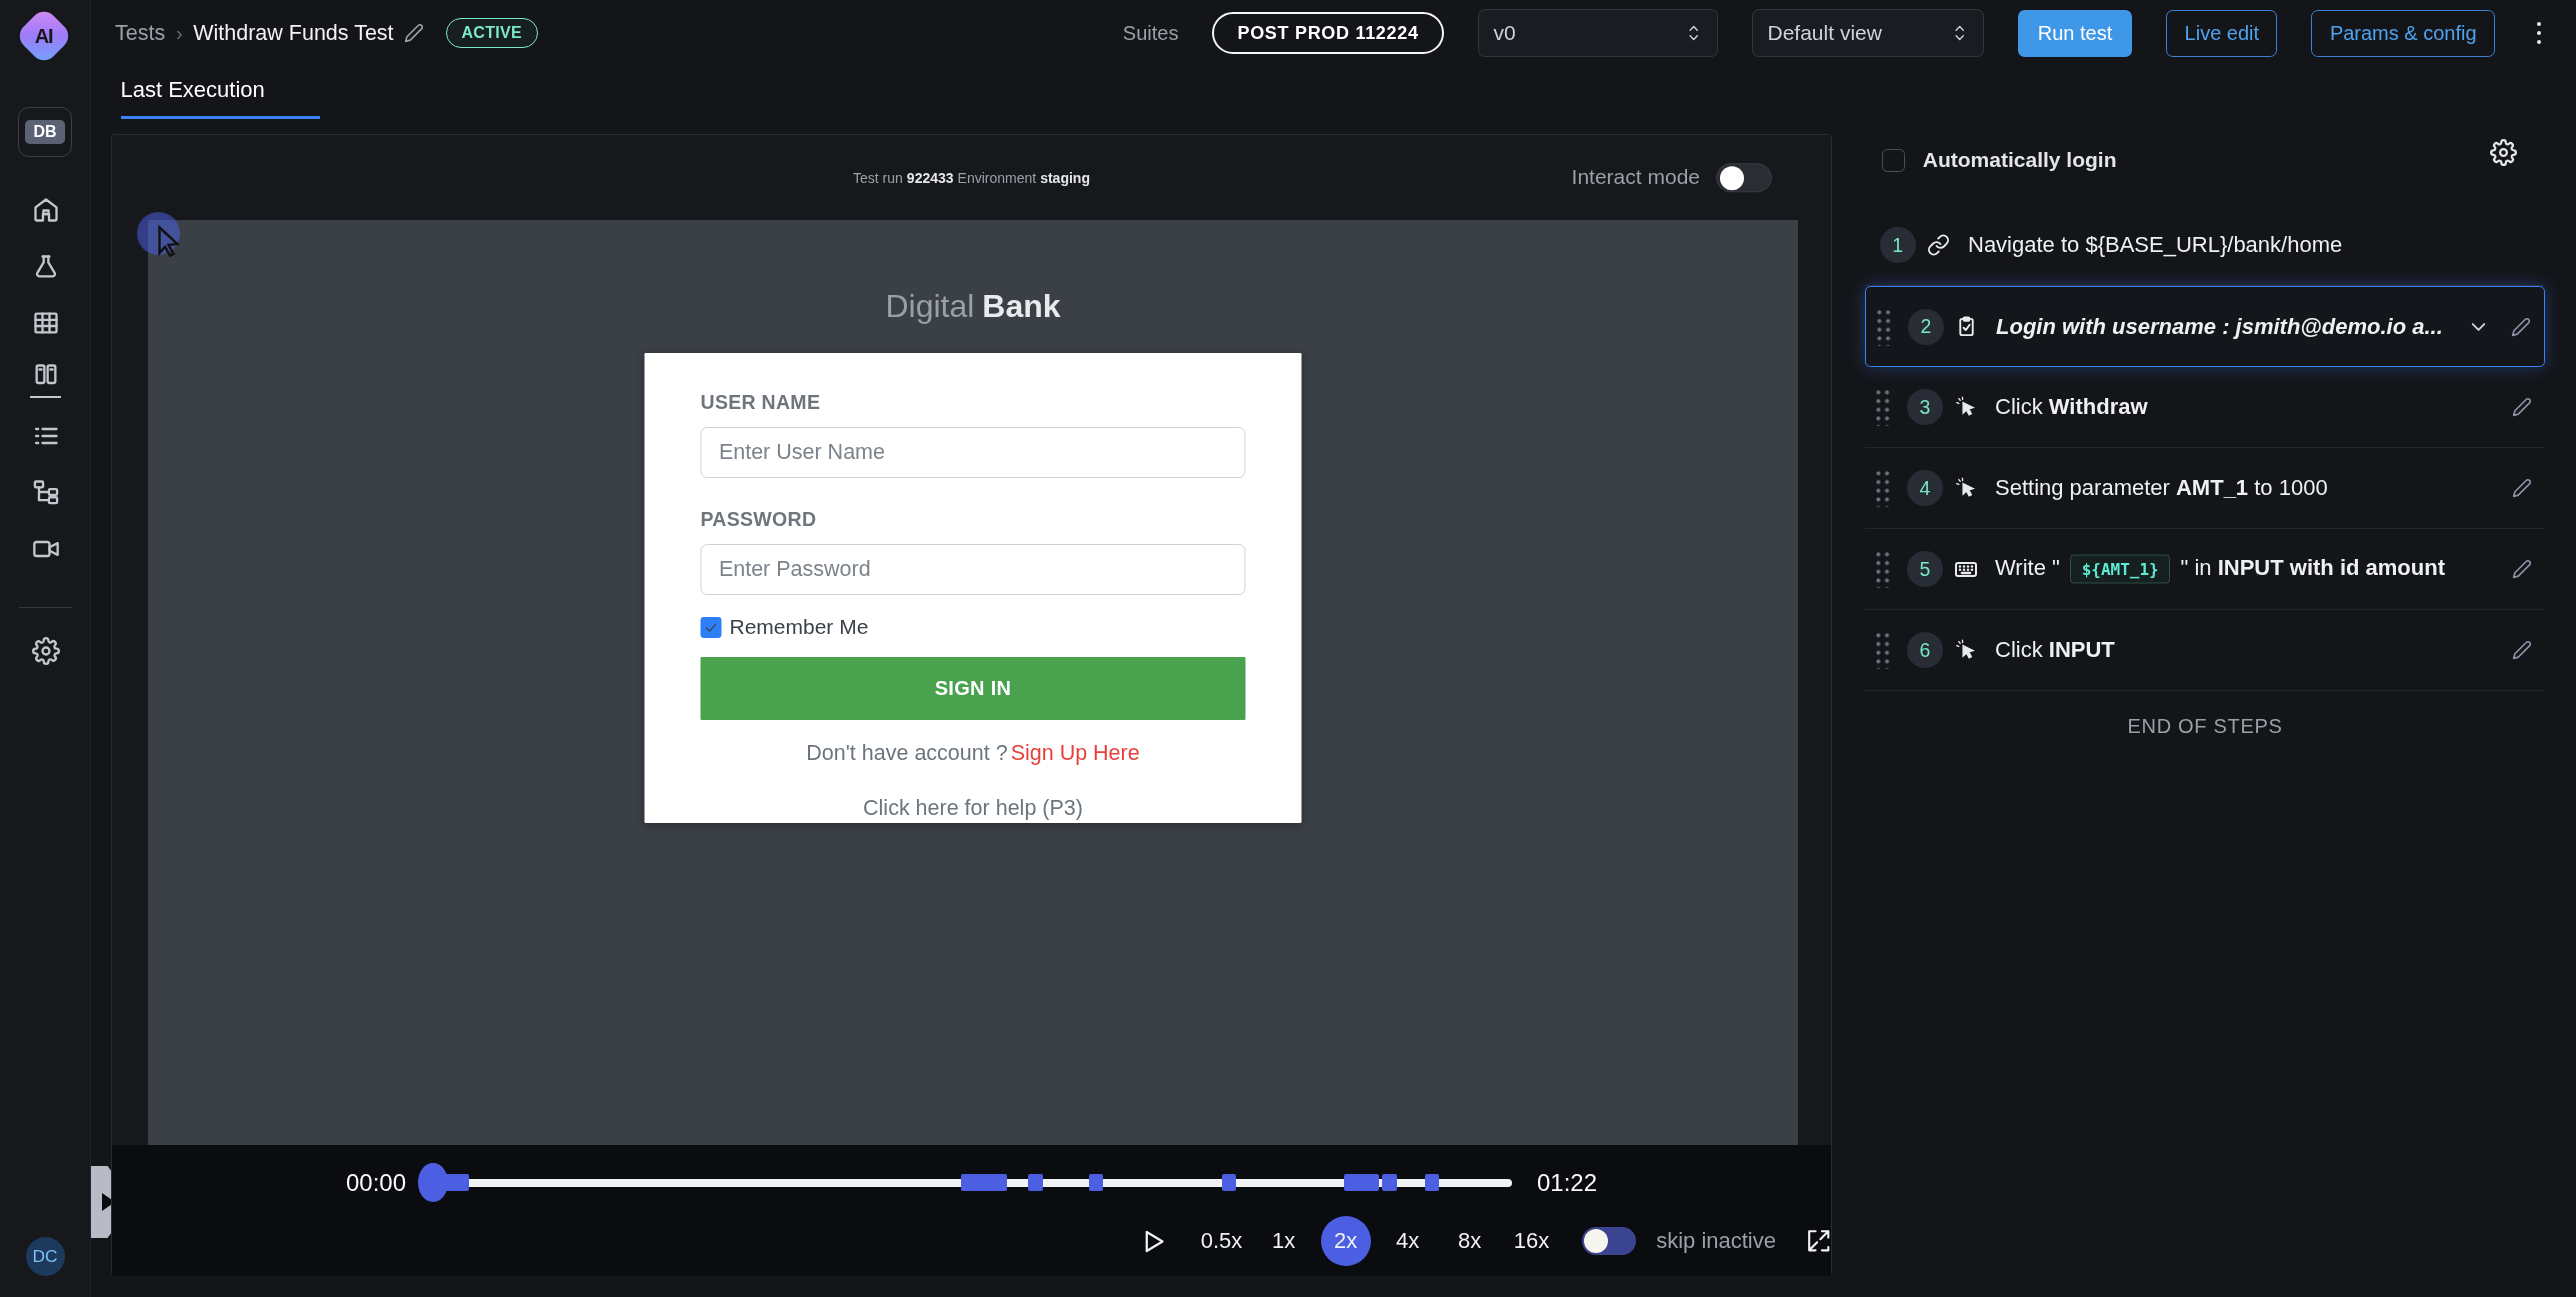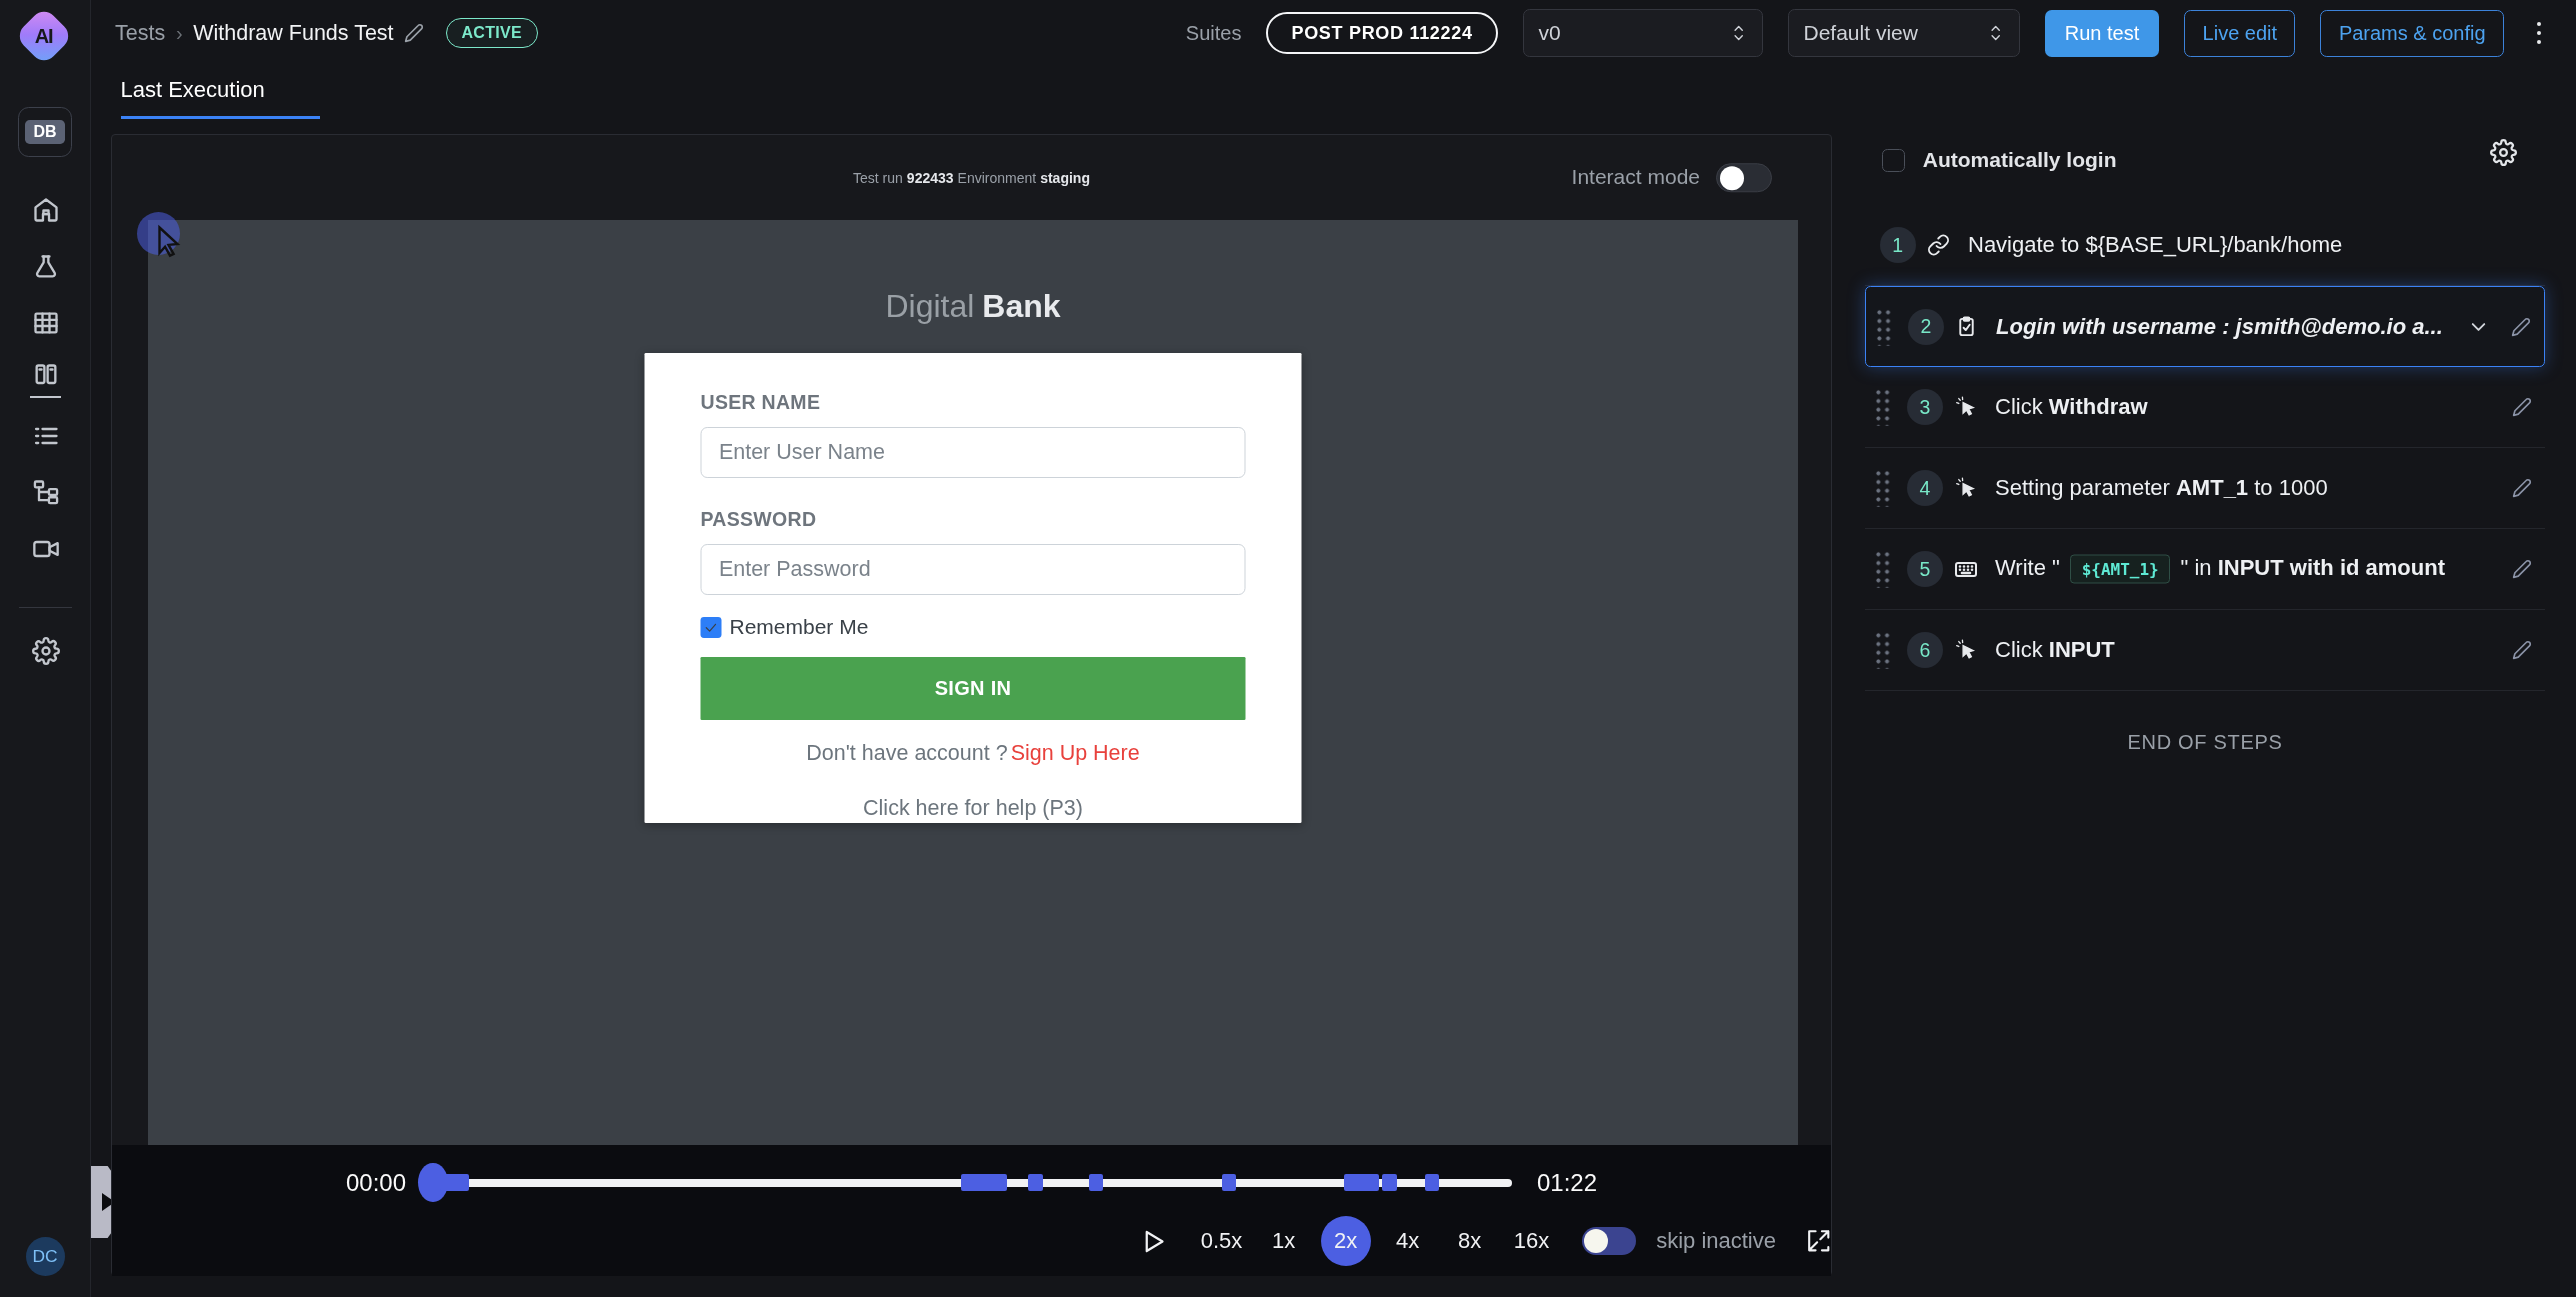--- a/index.html
+++ b/index.html
@@ -37,21 +37,21 @@
 
   
   #header{position:absolute;left:91px;top:0;right:0;height:66px;display:flex;align-items:center;padding:0 27px 0 24px}
   #breadcrumb{display:flex;align-items:center;gap:10.7px}
   .bc-root{color:var(--muted);font-size:21.5px}
   .bc-sep{color:#6b7076;font-size:20px}
   .bc-cur{color:#f2f3f5;font-size:21.5px;font-weight:500}
   #bc-edit{color:var(--muted)}
   #active-badge{margin-left:10.7px;border:1.3px solid #7ce8ca;color:#7ce8ca;background:rgba(110,231,199,.05);
     border-radius:670px;padding:5.4px 14.8px;font-size:16px;font-weight:700;letter-spacing:0.3px}
-  #header-right{margin-left:auto;display:flex;align-items:center;gap:25px}
+  #header-right{margin-left:auto;display:flex;align-items:center;gap:34px}
   #suites-label{color:var(--muted);font-size:20px}
   #suite-pill{border:2px solid #f5f6f8;border-radius:670px;padding:8.7px 23px;color:#fff;
     font-weight:700;font-size:18px;letter-spacing:0.7px}
   .select{height:48px;background:#1b1c21;border:0.7px solid #34363e;border-radius:6.7px;display:flex;
     align-items:center;padding:0 14.8px;color:#cfd2d8;font-size:21px}
   .select .grow{flex:1}
   #version-select{width:240px}
   #view-select{width:232px}
   .btn{height:47px;border-radius:6.7px;display:flex;align-items:center;justify-content:center;font-size:20px}
   #run-btn{background:var(--blue);color:#fff;padding:0 20px}
@@ -140,21 +140,21 @@
   .s-text{position:absolute;left:130px;top:50%;transform:translateY(-50%);font-size:22px;
     color:#eef0f3;white-space:nowrap}
   .step-row.nohandle .s-text{left:103px}
   .s-text b{font-weight:700}
   .step-row.selected .s-text{font-style:italic;font-weight:600}
   .chip{display:inline-block;background:#16211f;border:0.7px solid #2f4f46;border-radius:4px;
     padding:4px 10.7px;margin:0 4px;color:#5eead4;font-weight:700;font-size:16px;
     font-family:"DejaVu Sans Mono",monospace;vertical-align:middle}
   .chev{position:absolute;right:54px;top:50%;transform:translateY(-50%);color:#d1d5db}
   .pencil{position:absolute;right:13.4px;top:50%;transform:translateY(-50%);color:#8b93a7}
-  #end-steps{margin-top:40px;text-align:center;color:var(--muted);font-size:20px;letter-spacing:0.7px}
+  #end-steps{margin-top:24px;text-align:center;color:var(--muted);font-size:20px;letter-spacing:0.7px}
 </style>
 </head>
 <body>
 
 <nav id="sidebar">
   <div id="logo">
       <span>AI</span>
     </div>
   <div id="ws-badge">
       <b>DB</b>

